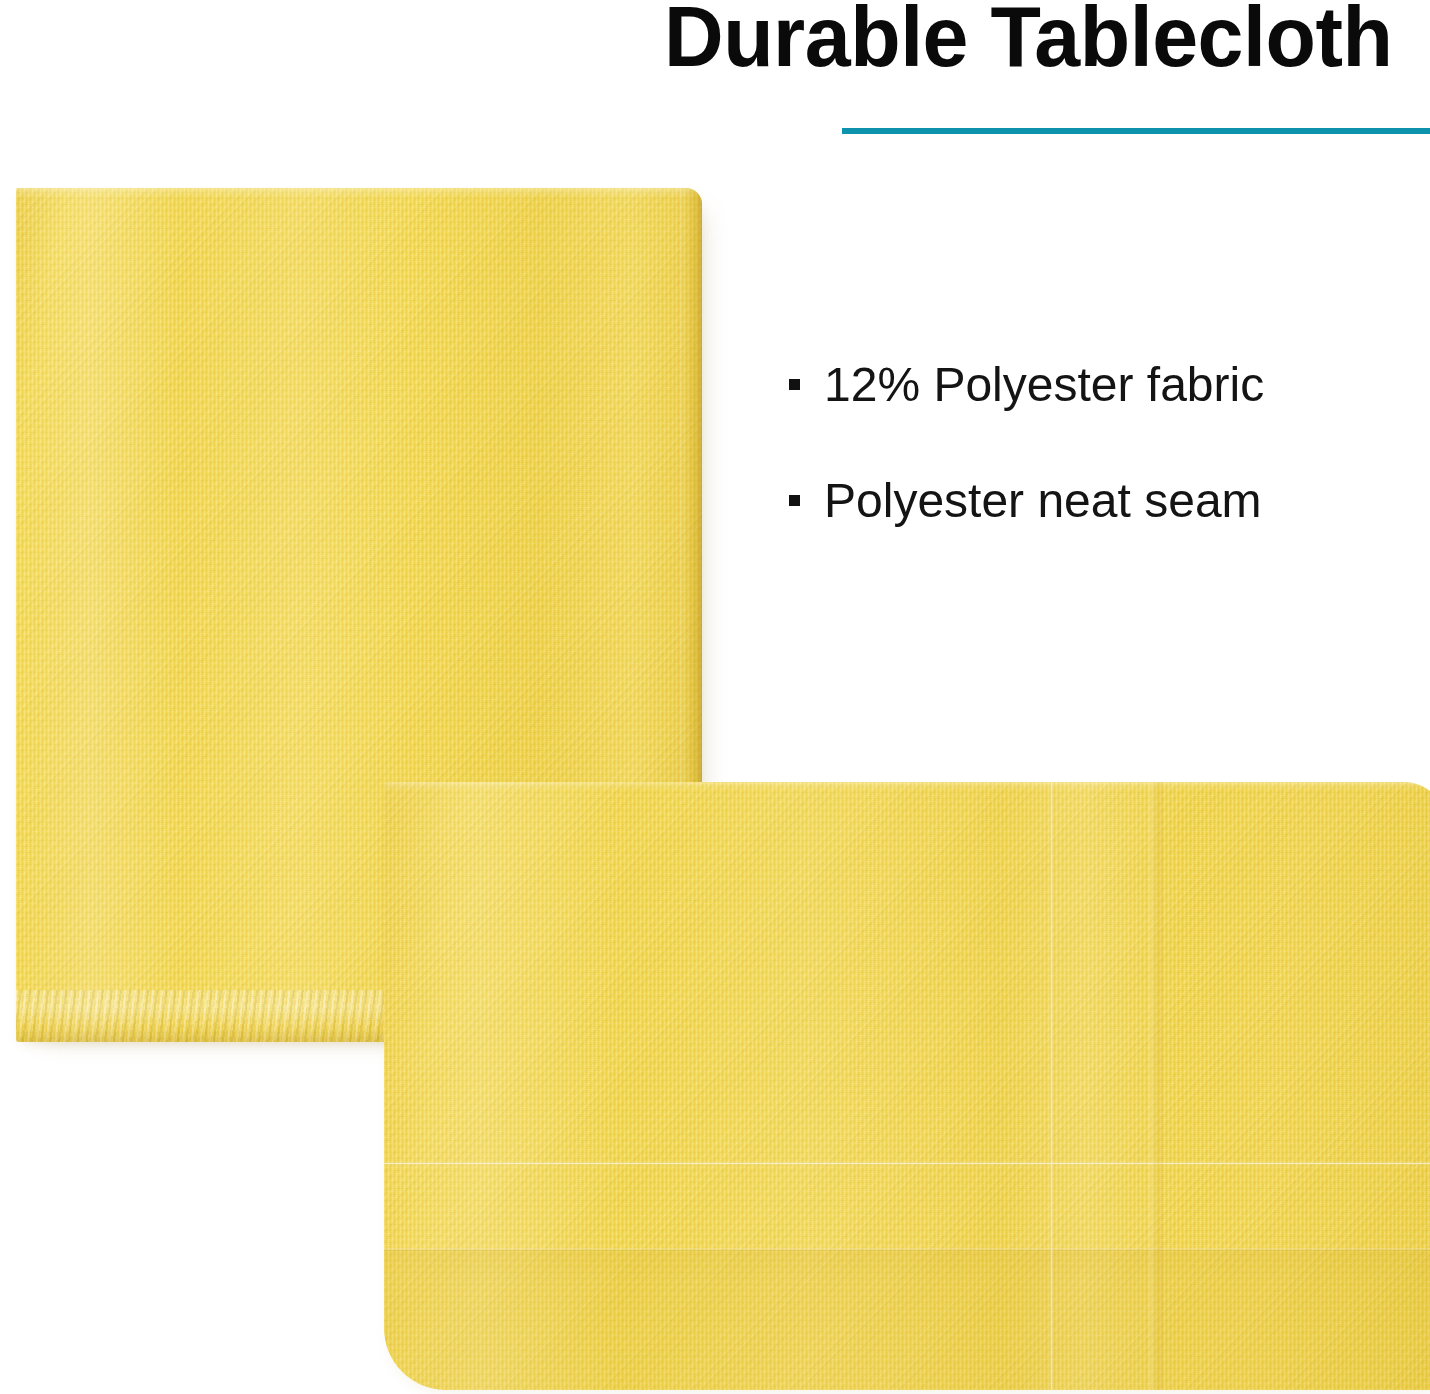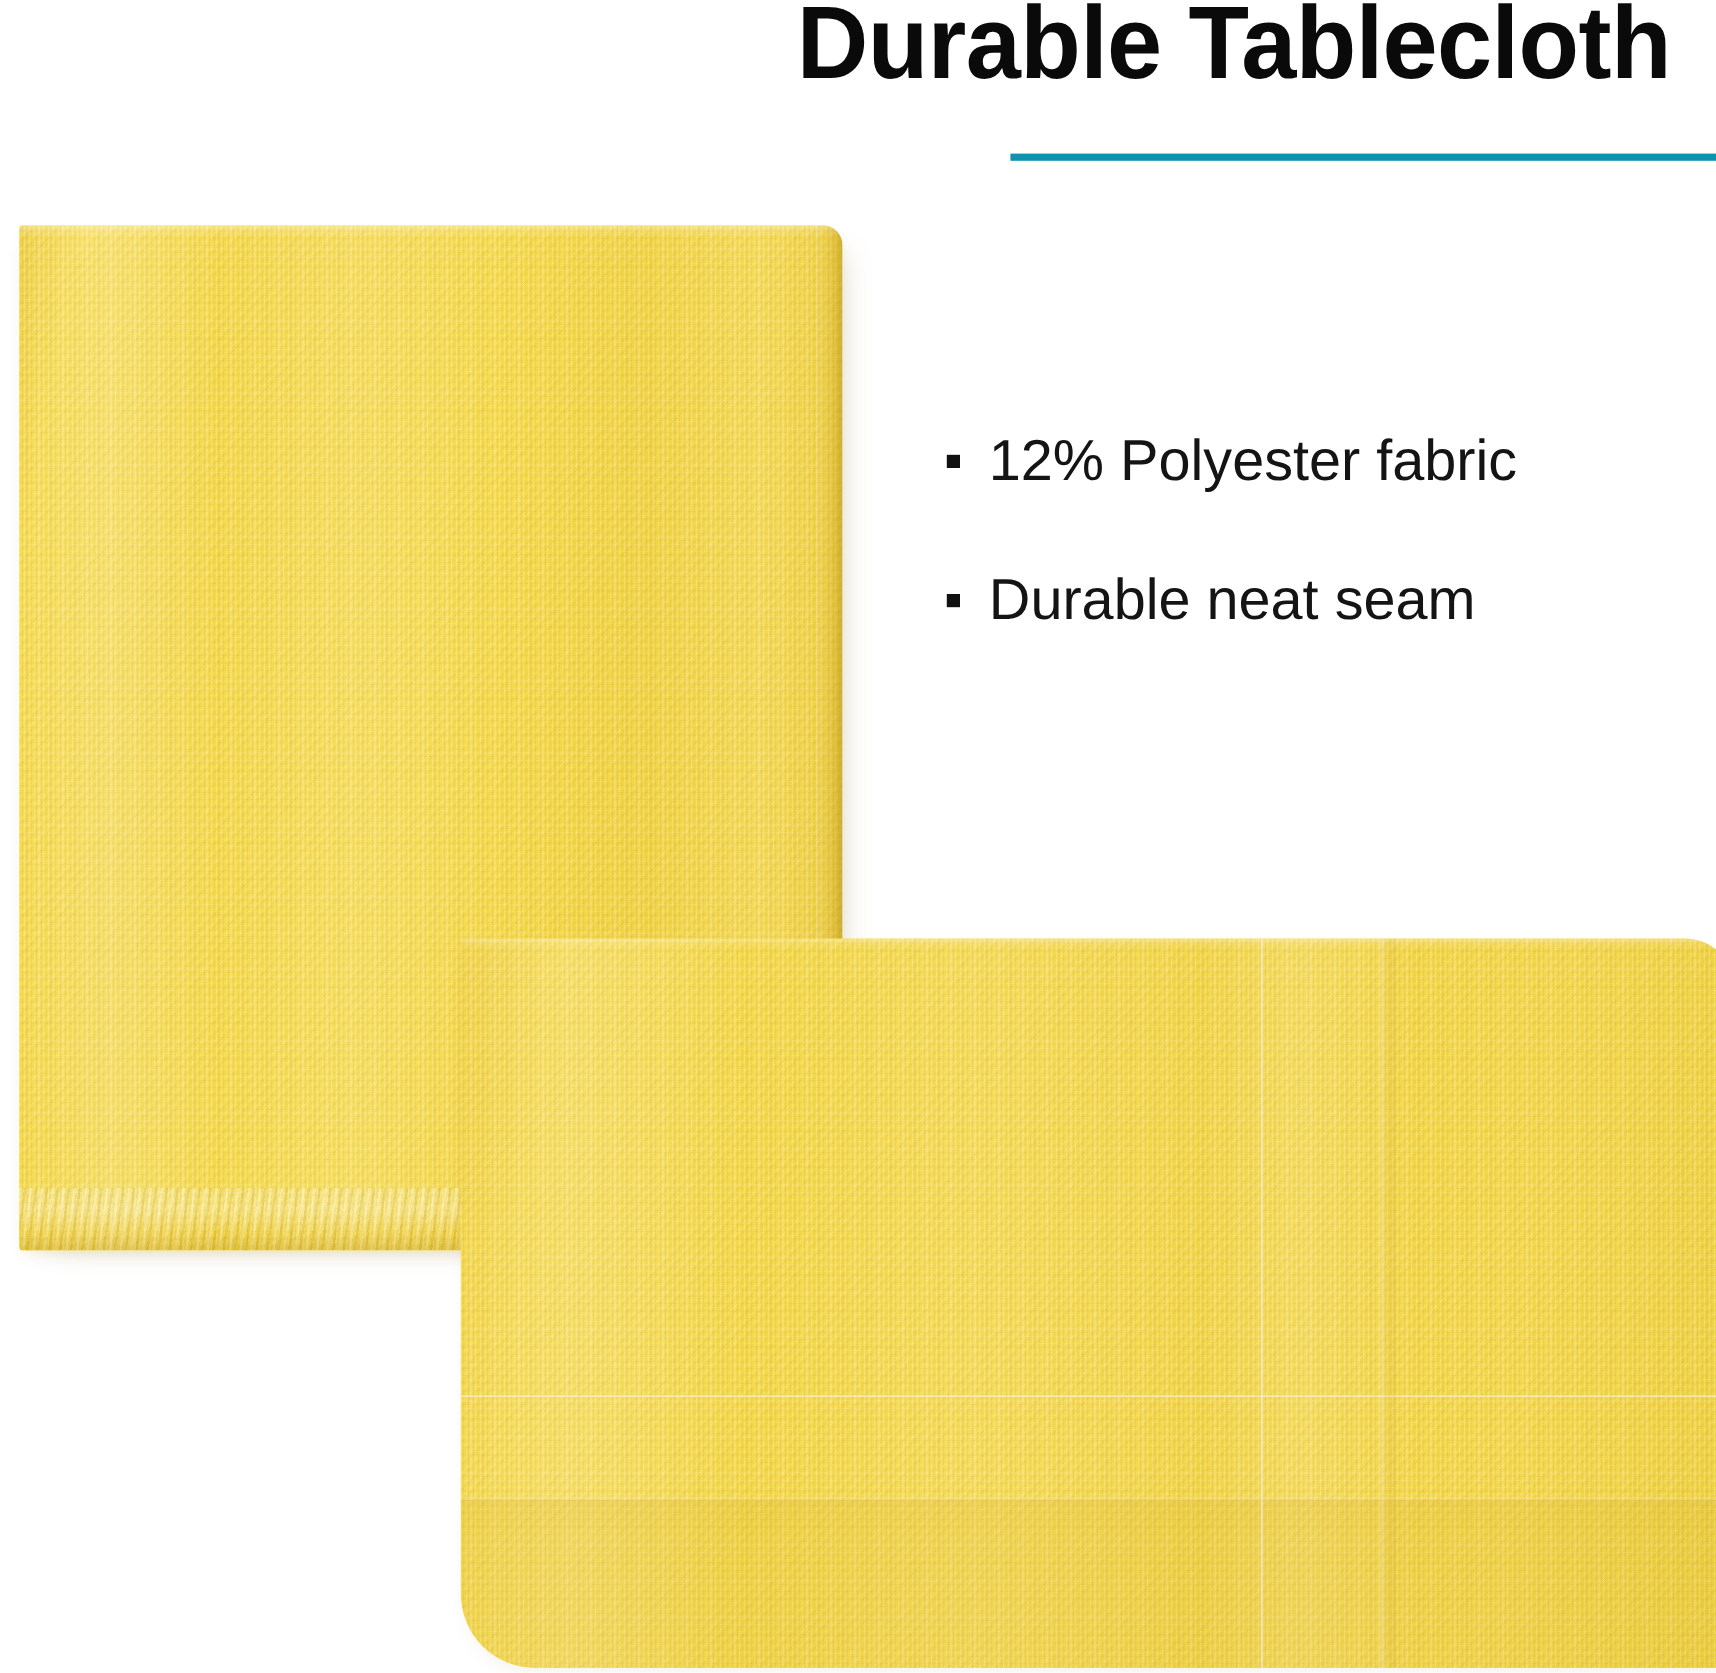--- a/index.html
+++ b/index.html
@@ -340,17 +340,17 @@
 
   <div class="accent-rule"></div>
 
   <div class="bullet-list">
     <div class="bullet-row">
       <span class="bullet-marker"></span>
       <span class="bullet-text">12% Polyester fabric</span>
     </div>
     <div class="bullet-row">
       <span class="bullet-marker"></span>
-      <span class="bullet-text">Durable neat seam</span>
+      <span class="bullet-text">Polyester neat seam</span>
     </div>
   </div>
 
 </div>
 
 </body></html>

